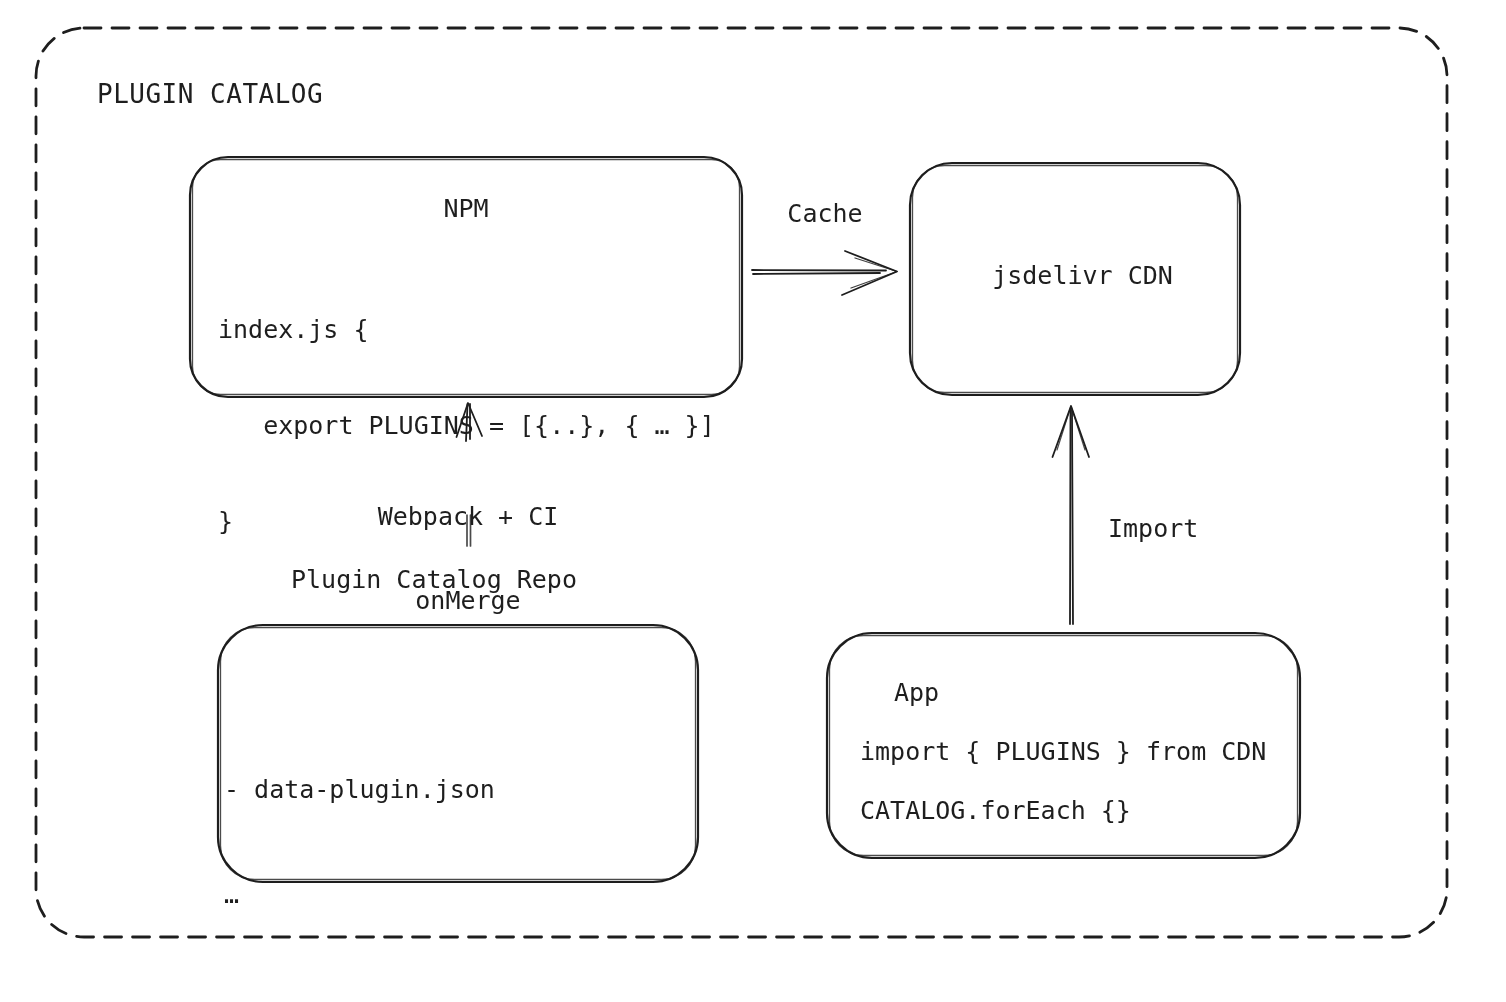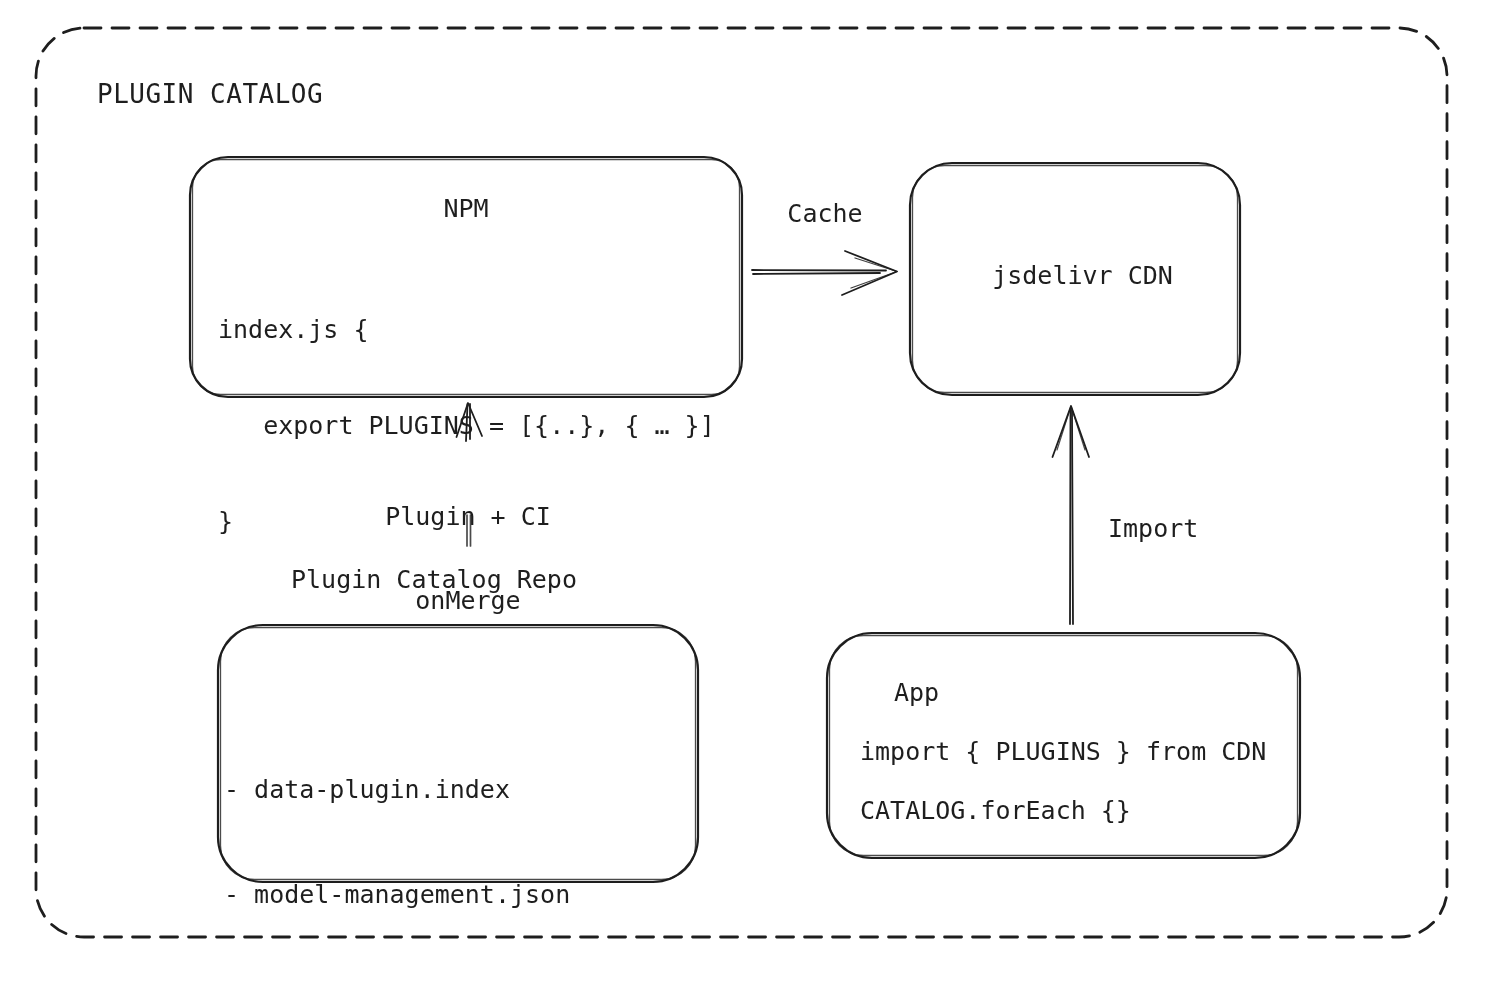--- a/index.html
+++ b/index.html
@@ -87,28 +87,27 @@
     <div>index.js {</div>
     <div>   export PLUGINS = [{..}, { … }]</div>
     <div>}</div>
   </div>
 
   <div class="t center" style="left:752px;top:200px;width:146px;">Cache</div>
 
   <div class="t center" style="left:910px;top:262px;width:345px;">jsdelivr CDN</div>
 
   <div class="t edge-label-stack" style="left:348px;top:447px;width:240px;">
-    <div>Plugin + CI</div>
+    <div>Webpack + CI</div>
     <div>onMerge</div>
   </div>
 
   <div class="t center" style="left:284px;top:566px;width:300px;">Plugin Catalog Repo</div>
   <div class="t list-block" style="left:224px;top:702px;line-height:35px;">
-    <div>- data-plugin.index</div>
-    <div>- model-management.json</div>
+    <div>- data-plugin.json</div>
     <div>…</div>
   </div>
 
   <div class="t" style="left:1108px;top:515px;">Import</div>
 
   <div class="app-line" style="left:862px;top:678px;margin-left:32px;">App</div>
   <div class="app-line" style="left:860px;top:737px;">import { PLUGINS } from CDN</div>
   <div class="app-line" style="left:860px;top:796px;">CATALOG.forEach {}</div>
 
 </div>

